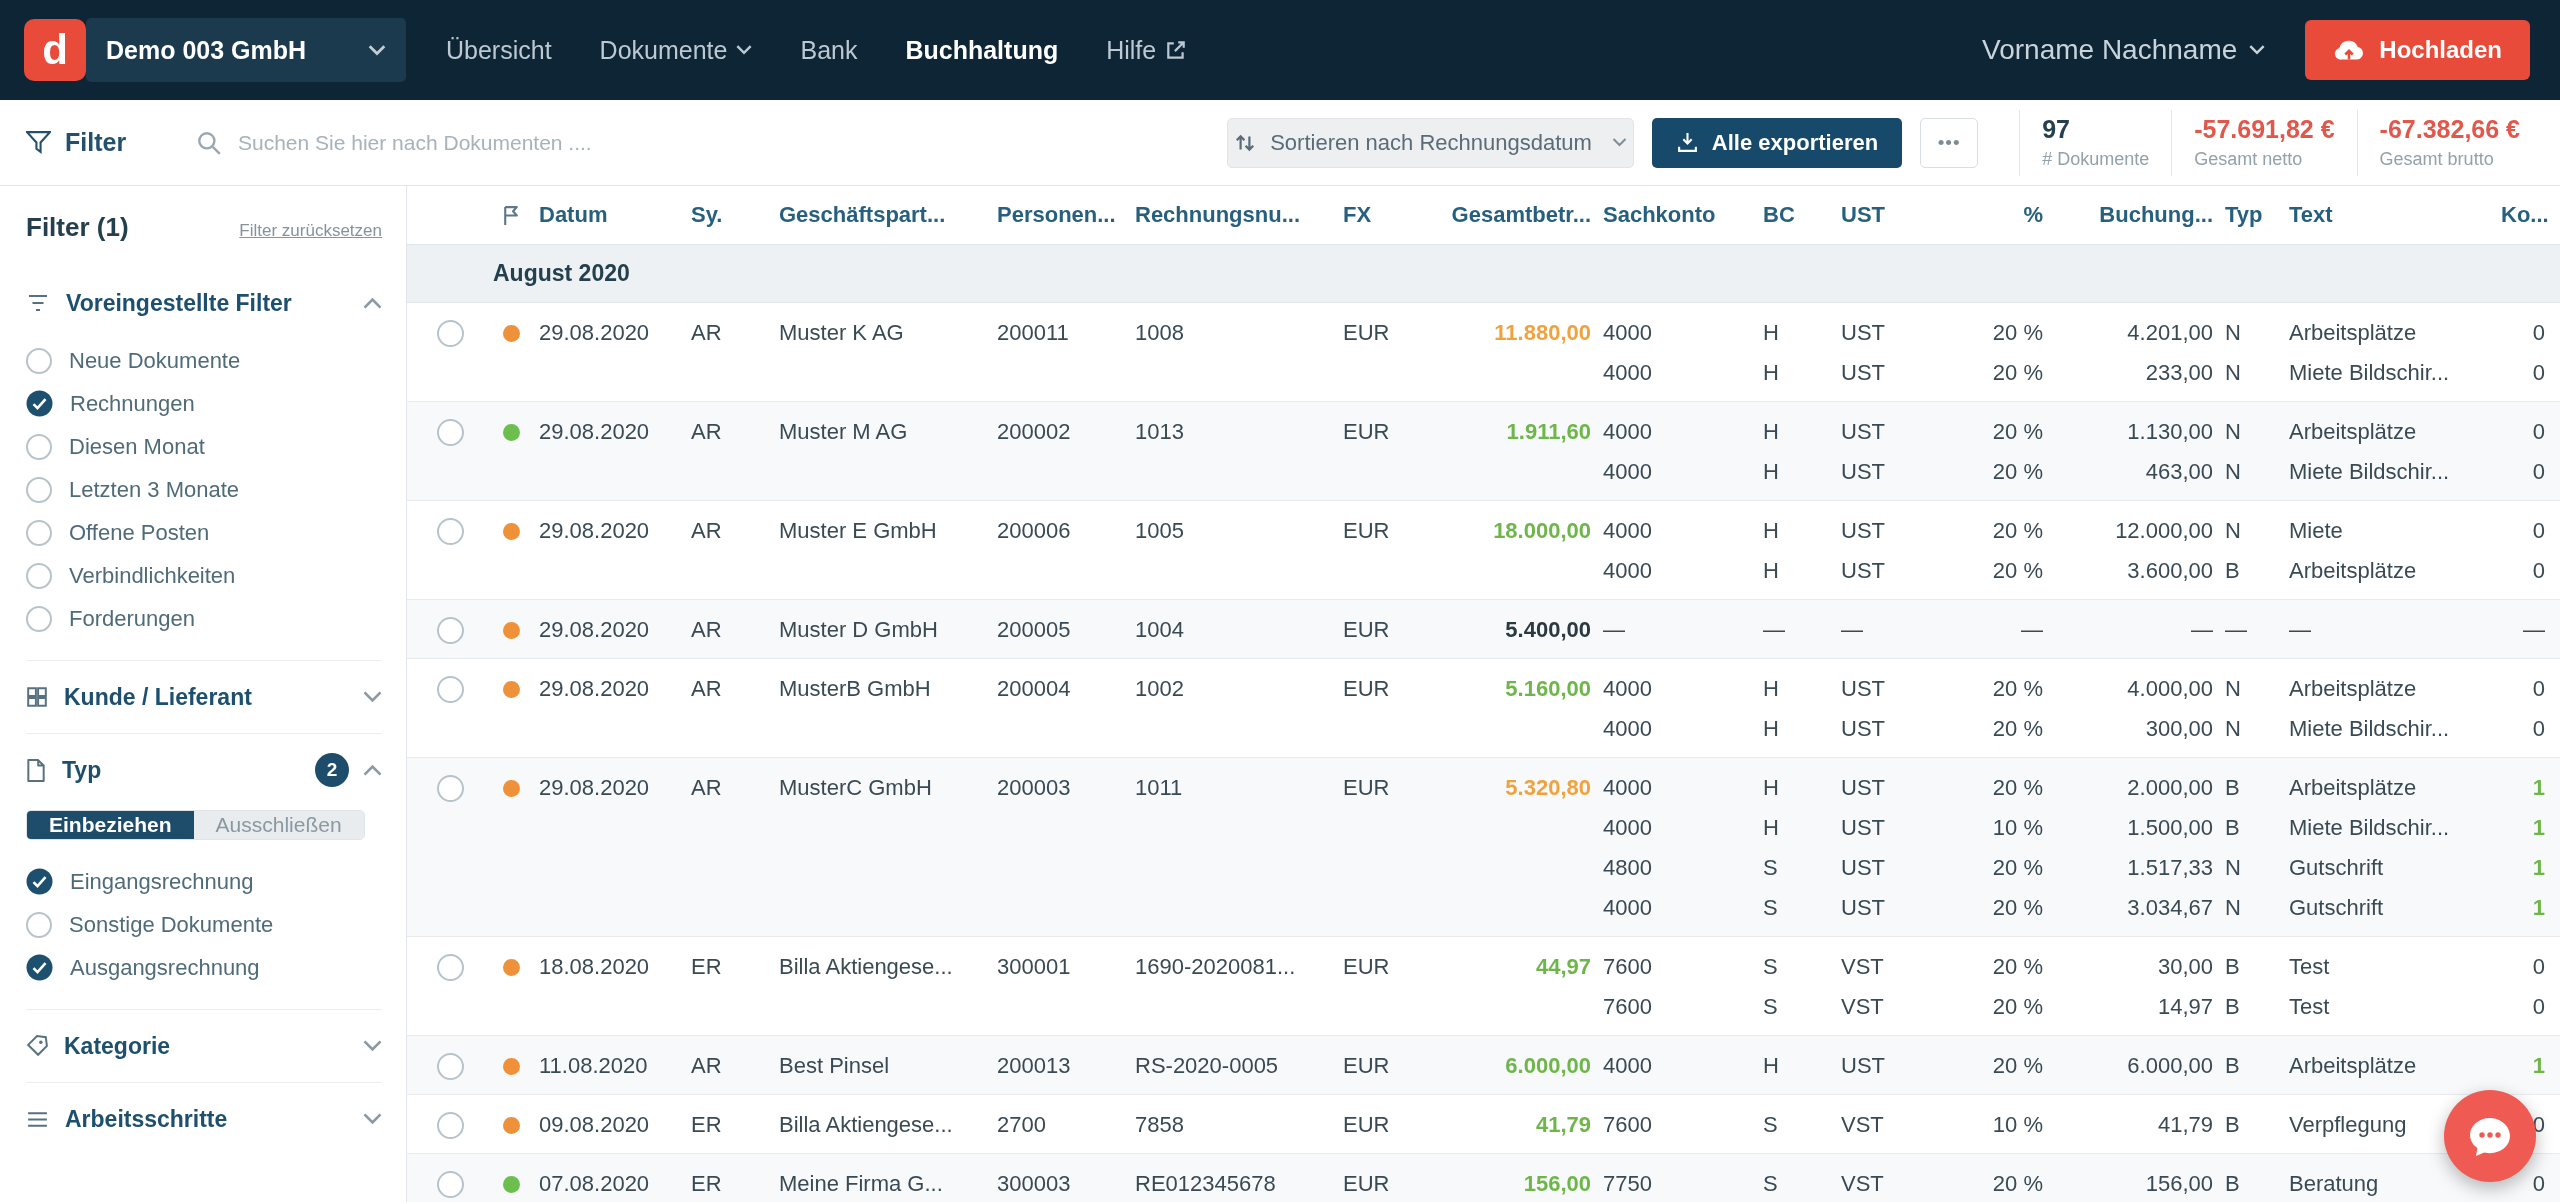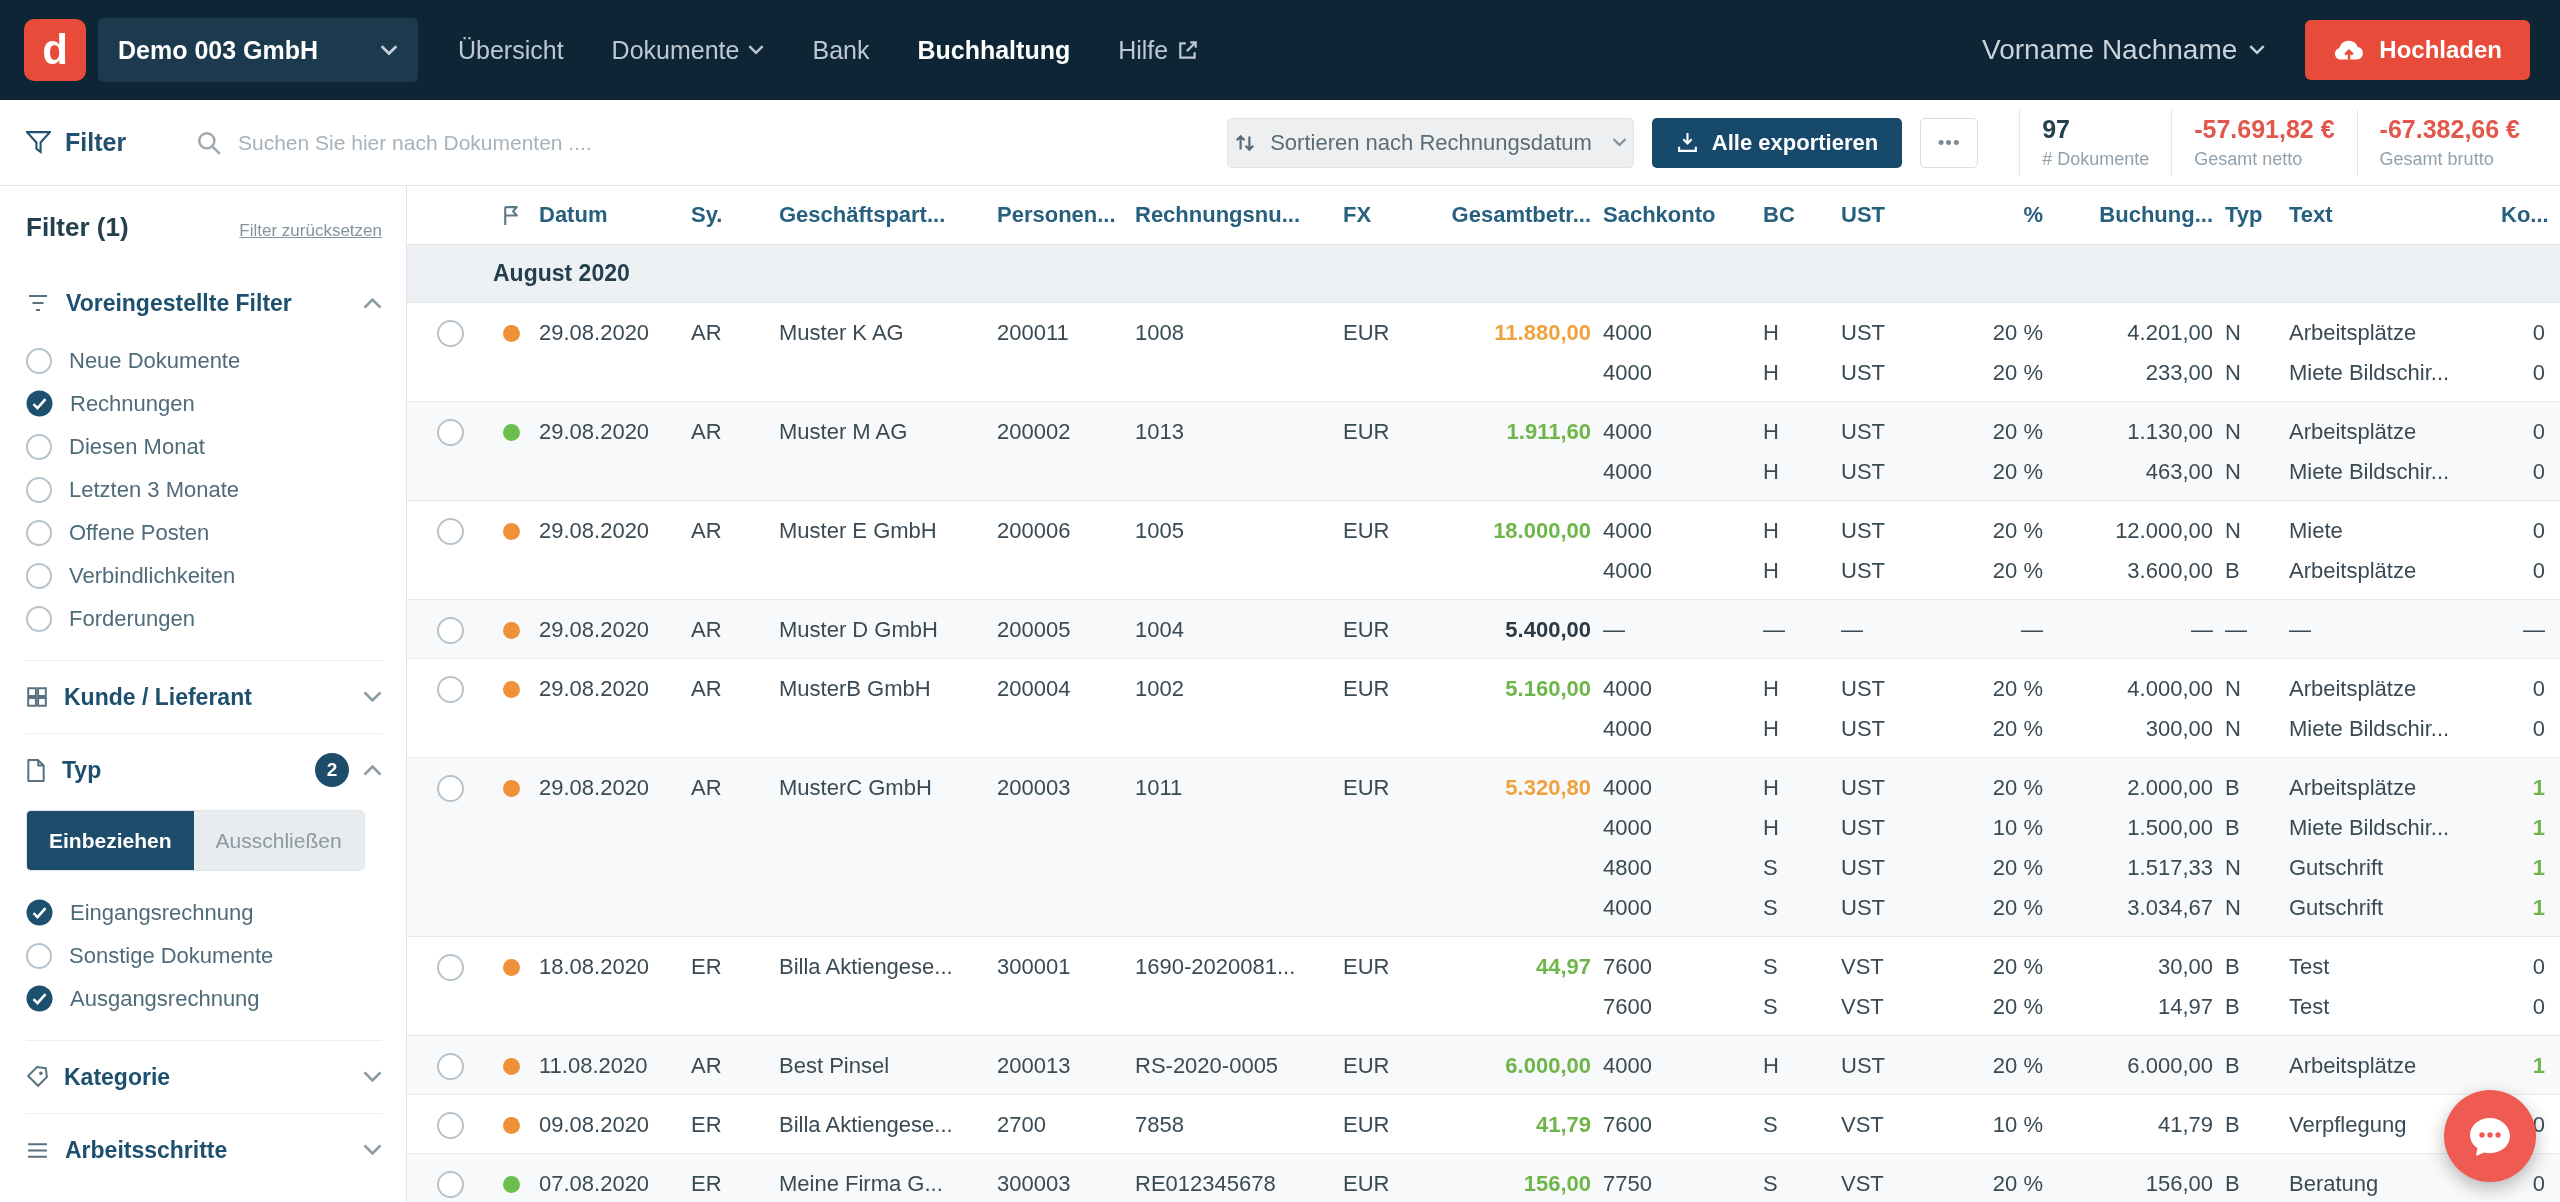--- a/index.html
+++ b/index.html
@@ -3,21 +3,21 @@
 <meta charset="utf-8">
 <style>
   * { margin:0; padding:0; box-sizing:border-box; }
   html,body { width:2560px; height:1202px; overflow:hidden; }
   body { font-family:"Liberation Sans", sans-serif; background:#fff; }
   .app { width:2560px; height:1202px; display:flex; flex-direction:column; overflow:hidden; position:relative; }
 
   
   .topbar { height:100px; flex:0 0 100px; background:#0d2535; display:flex; align-items:center; padding:0 30px 0 24px; }
   .logo { width:62px; height:62px; background:#e84b3a; border-radius:10px; color:#fff; font-weight:bold; font-size:42px; display:flex; align-items:center; justify-content:center; flex:0 0 auto; cursor:pointer; }
-  .company { margin-left:12px; height:64px; width:320px; background:#1b3a4e; border:0; border-radius:5px; color:#fff; font-weight:bold; font-size:25px; display:flex; align-items:center; justify-content:space-between; padding:0 20px; cursor:pointer; font-family:inherit; }
+  .company { height:64px; width:320px; background:#1b3a4e; border:0; border-radius:5px; color:#fff; font-weight:bold; font-size:25px; display:flex; align-items:center; justify-content:space-between; padding:0 20px; cursor:pointer; font-family:inherit; }
   .company .caret { width:18px; height:11px; color:#c2cdd4; }
   .nav { display:flex; align-items:center; gap:48px; margin-left:40px; }
   .nav-item { color:#bcc9d2; font-size:25px; display:flex; gap:9px; align-items:center; cursor:pointer; text-decoration:none; }
   .nav-item.active { color:#fff; font-weight:bold; }
   .nav-item .caret { width:16px; height:10px; }
   .nav-item .ext { width:22px; height:22px; }
   .top-right { margin-left:auto; display:flex; align-items:center; gap:40px; }
   .user { background:none; border:0; color:#c9d4da; font-size:28px; display:flex; align-items:center; gap:12px; cursor:pointer; font-family:inherit; }
   .user .caret { width:16px; height:10px; }
   .upload { background:#e84b3a; border:0; border-radius:6px; height:60px; padding:0 28px; color:#fff; font-weight:bold; font-size:24px; display:flex; align-items:center; gap:14px; cursor:pointer; font-family:inherit; }
@@ -50,21 +50,21 @@
   .section + .section { border-top:1px solid #eaeef1; }
   .section-head { display:flex; align-items:center; gap:16px; height:72px; color:#1d4f6e; font-size:23px; font-weight:600; cursor:pointer; }
   .section-head .s-icon { flex:0 0 auto; display:flex; }
   .head-right { margin-left:auto; display:flex; align-items:center; gap:14px; }
   .chev { width:19px; height:12px; }
   .badge { min-width:34px; height:34px; border-radius:17px; background:#1d4d6b; color:#fff; font-size:19px; font-weight:bold; display:flex; align-items:center; justify-content:center; padding:0 6px; }
   .options { padding-bottom:20px; }
   .option { display:flex; align-items:center; gap:17px; height:43px; font-size:22px; color:#4f6b7a; cursor:pointer; }
   .radio { width:26px; height:26px; border:2px solid #b7c3cb; border-radius:50%; background:#fff; flex:0 0 auto; }
   .segmented { display:flex; margin:4px 0 20px; width:fit-content; border-radius:5px; overflow:hidden; border:1px solid #e0e4e8; }
-  .seg { height:59px; padding:0 22px; font-size:21px; display:flex; align-items:center; border:0; cursor:pointer; font-family:inherit; }
+  .seg { height:28px; padding:0 22px; font-size:21px; display:flex; align-items:center; border:0; cursor:pointer; font-family:inherit; }
   .seg.active { background:#1d4d6b; color:#fff; font-weight:600; }
   .seg.inactive { background:#e9ecee; color:#8a98a1; }
 
   
   .main { flex:1 1 auto; display:flex; flex-direction:column; overflow:hidden; background:#fff; }
   .thead { display:grid; grid-template-columns:66px 56px 152px 88px 218px 138px 208px 92px 168px 160px 78px 96px 118px 170px 64px 212px 56px; align-items:center; height:59px; flex:0 0 59px; border-bottom:1px solid #dfe4e8; padding-left:10px; }
   .th { font-size:22px; font-weight:bold; color:#27607f; white-space:nowrap; overflow:hidden; cursor:pointer; }
   .th.right { text-align:right; padding-right:12px; }
   .th.center { display:flex; justify-content:center; }
   .group-row { height:58px; flex:0 0 58px; background:#eef1f3; display:flex; align-items:center; padding-left:86px; font-size:23px; font-weight:bold; color:#24404f; border-bottom:1px solid #e2e6ea; }

